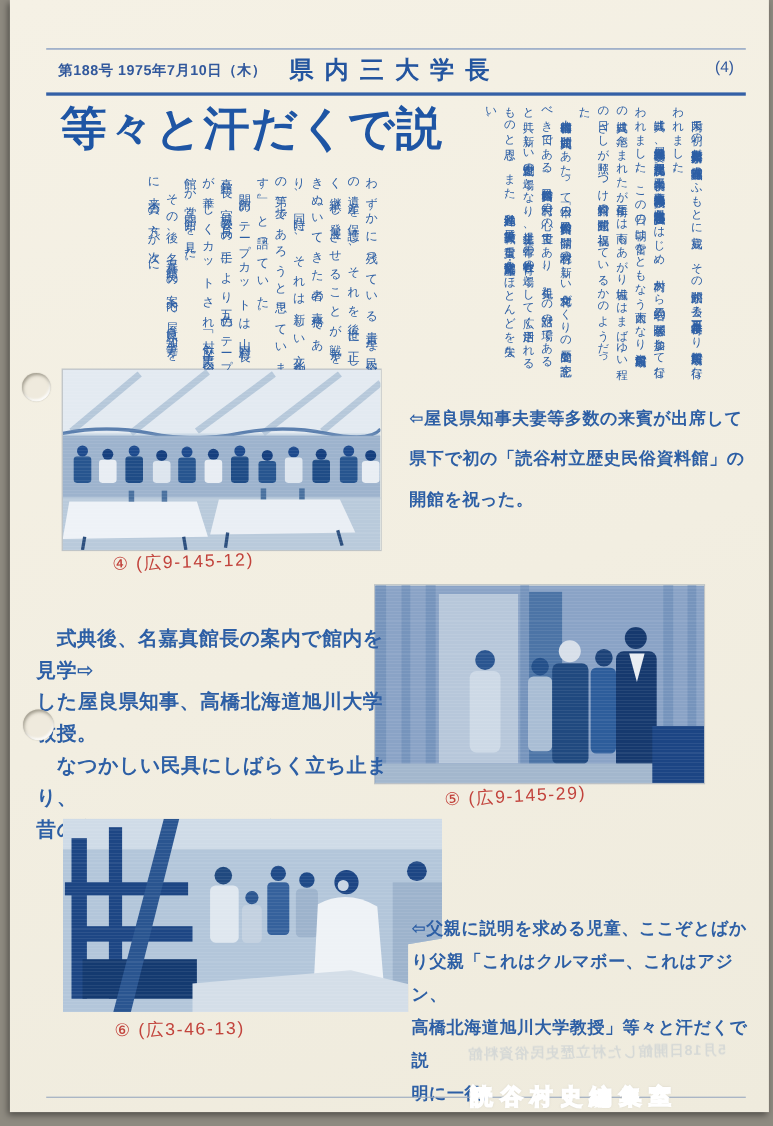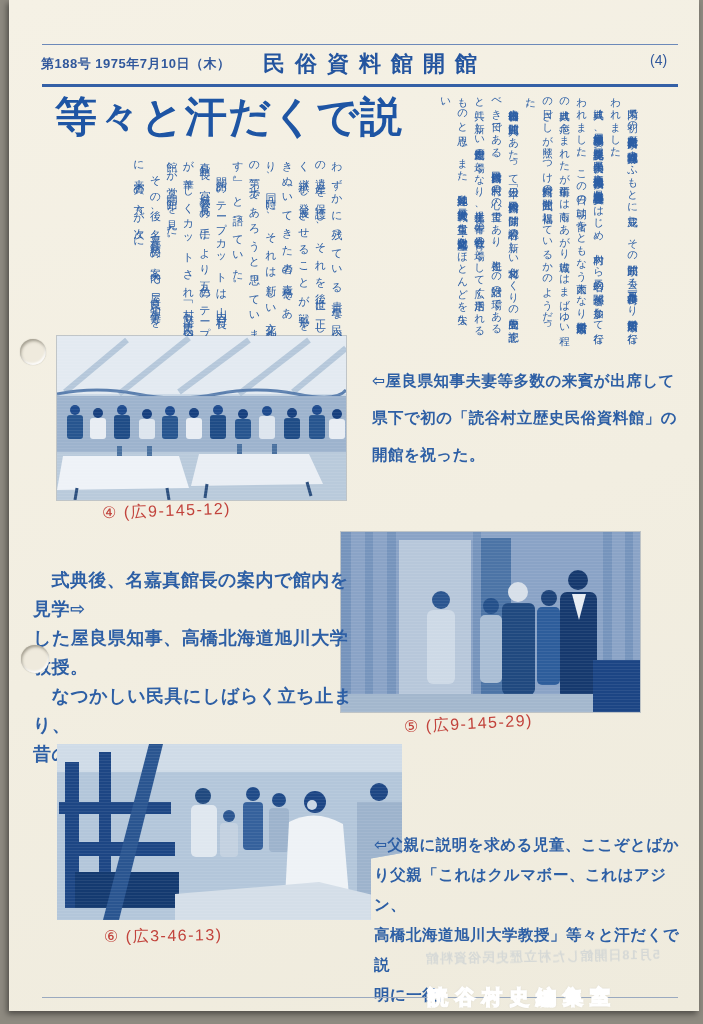--- a/index.html
+++ b/index.html
@@ -12,21 +12,21 @@
   .paper{
     position:absolute;left:9px;top:0;right:4px;bottom:13px;
     background:linear-gradient(160deg,#f5f1e5 0%,#f2eee1 55%,#efebdd 100%);
     box-shadow:-2px 3px 6px rgba(0,0,0,0.45);
   }
   .abs{position:absolute;}
   
   .rule{position:absolute;background:#4a6fae;}
   .rule-top{left:42px;top:44px;width:636px;height:1px;opacity:.8;}
   .rule-masthead{left:42px;top:84px;width:636px;height:3px;background:#3460a6;}
-  .issue-line{left:41px;top:55px;font-size:13px;font-weight:700;color:#31589c;letter-spacing:.5px;}
+  .issue-line{left:53px;top:55px;font-size:13px;font-weight:700;color:#31589c;letter-spacing:.5px;}
   .masthead{left:263px;top:49px;font-size:22px;font-weight:700;color:#24559f;letter-spacing:10px;}
   .pageno{left:650px;top:52px;font-size:14px;color:#31589c;}
   
   .title{left:55px;top:96px;font-size:42px;font-weight:900;color:#1e55a4;letter-spacing:1px;line-height:1;}
   
   .vtext{
     position:absolute;writing-mode:vertical-rl;color:#2d5fa5;
     white-space:pre-line;font-weight:400;
   }
   .body-right{top:90px;left:344px;width:297px;height:250px;font-size:10.5px;line-height:17px;letter-spacing:.4px;}
@@ -81,21 +81,21 @@
 </head>
 <body>
 
 <div class="paper"></div>
 
 <div class="rule rule-top"></div>
 <div class="abs issue-line">
   <span>第188号</span>
   <span>1975年7月10日（木）</span>
 </div>
-<div class="abs masthead">民俗資料館開館</div>
+<div class="abs masthead">県内三大学長</div>
 <div class="abs pageno">(4)</div>
 <div class="rule rule-masthead"></div>
 
 <div class="abs title">等々と汗だくで説</div>
 <div class="vtext body-right">　県内で初の村立歴史民俗資料館が古城座喜味城跡のふもとに完成し、その開館式が去る五月十八日午後一時より資料館前広場で行なわれました。
 　式典は、屋良沖縄県知事夫妻、照屋県文化課長、県内三大学長、高橋北海道旭川大学教授、県文化財保護審議委員をはじめ、村内から約二〇〇名の関係者が参加して行なわれました。この日の朝は雷をともなう大雨となり資料館前広場での式典は危ぶまれたが正午前には雨もあがり古城にはまばゆい程の日ざしが照りつけ資料館の開館式を祝福しているかのようだった。
 　山内徳信村長は開館式典にあたって「本日の民俗資料館の開館は読谷村の新しい文化村づくりの歴史的な記念すべき日である。民俗資料館は村民の心の古里であり、祖先との対話の場であると共に新しい歴史創造の場となり、児童生徒、青年の社会教育の場として広く活用されるものと思う。また、私達沖縄は第二次世界大戦で貴重な文化財・文化遺産のほとんどを失ない、</div>
 <div class="vtext body-left">わずかに残っている貴重な民俗文化の遺産を保護し、それを後世に正しく継承し発展させることが戦争を生きぬいてきた者の責務であり、同時に、それは新しい文化創造の第一歩であろうと思っています」。と語っていた。
 　開館のテープカットは山内村長、名嘉真館長、宮城教育長の手により五色のテープが華々しくカットされ「村立歴史民俗資料館」が堂々開館を見た。
 　その後、名嘉真館長の案内で屋良県知事等を先頭に来賓の方々が次々に</div>

